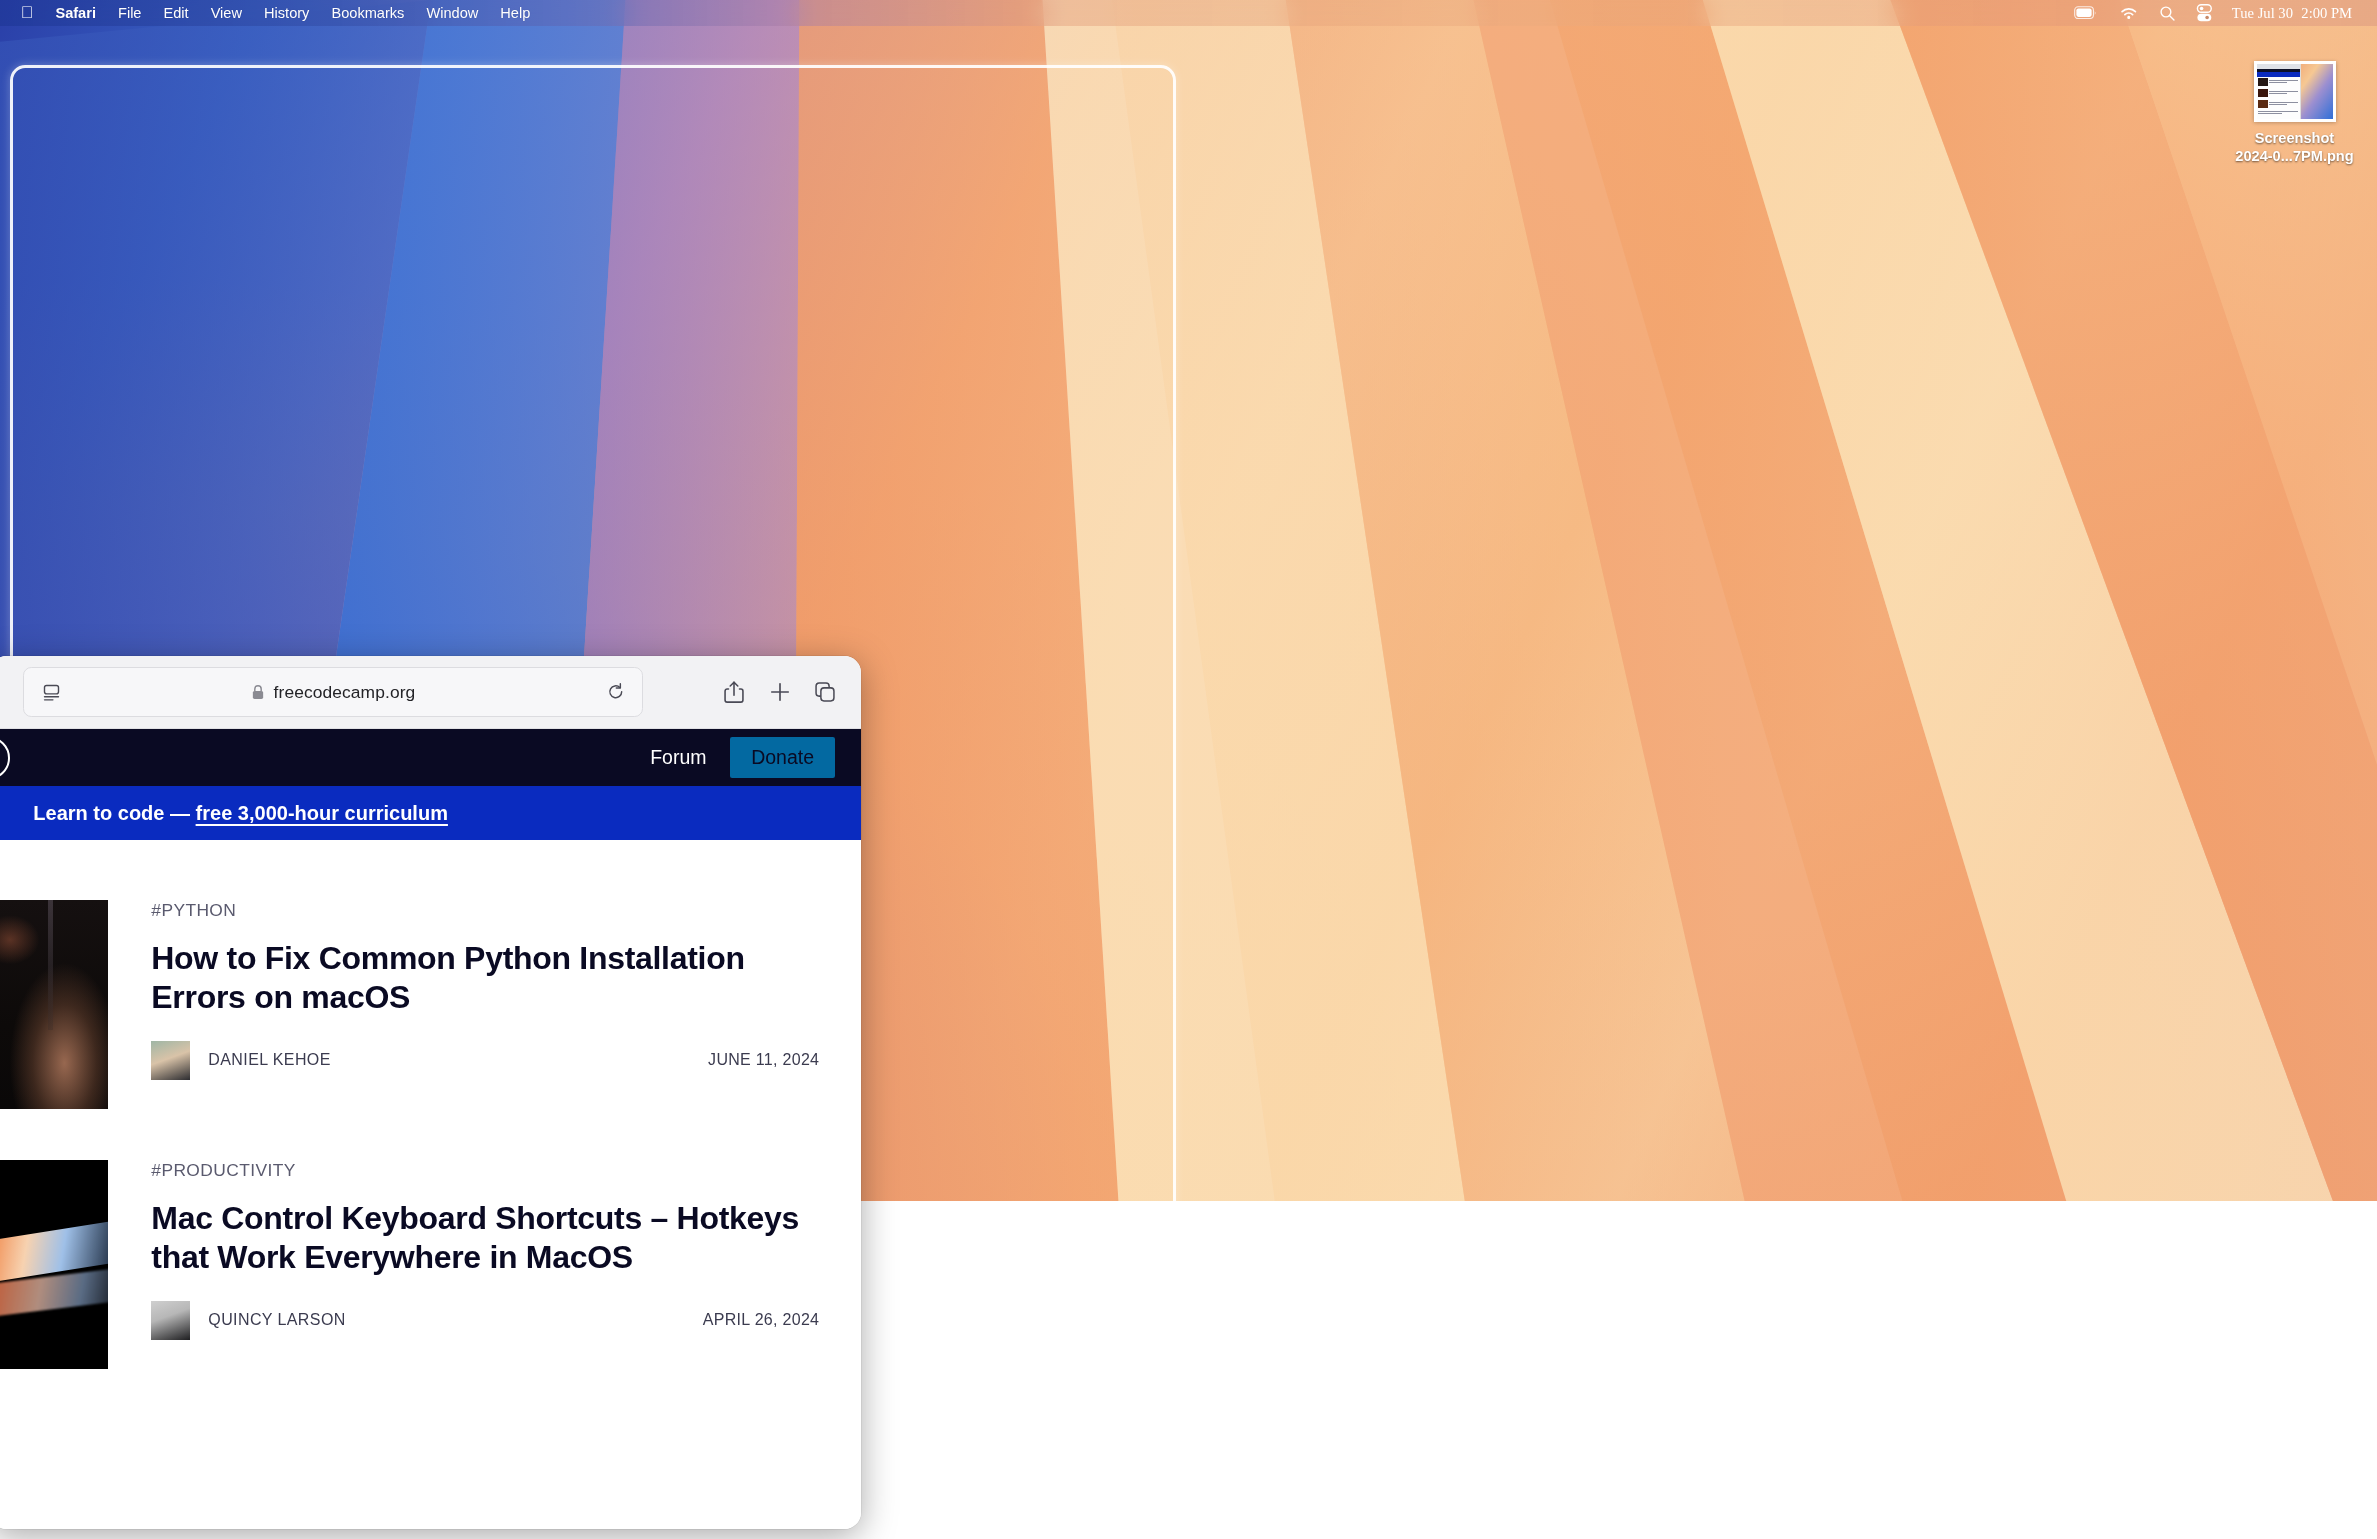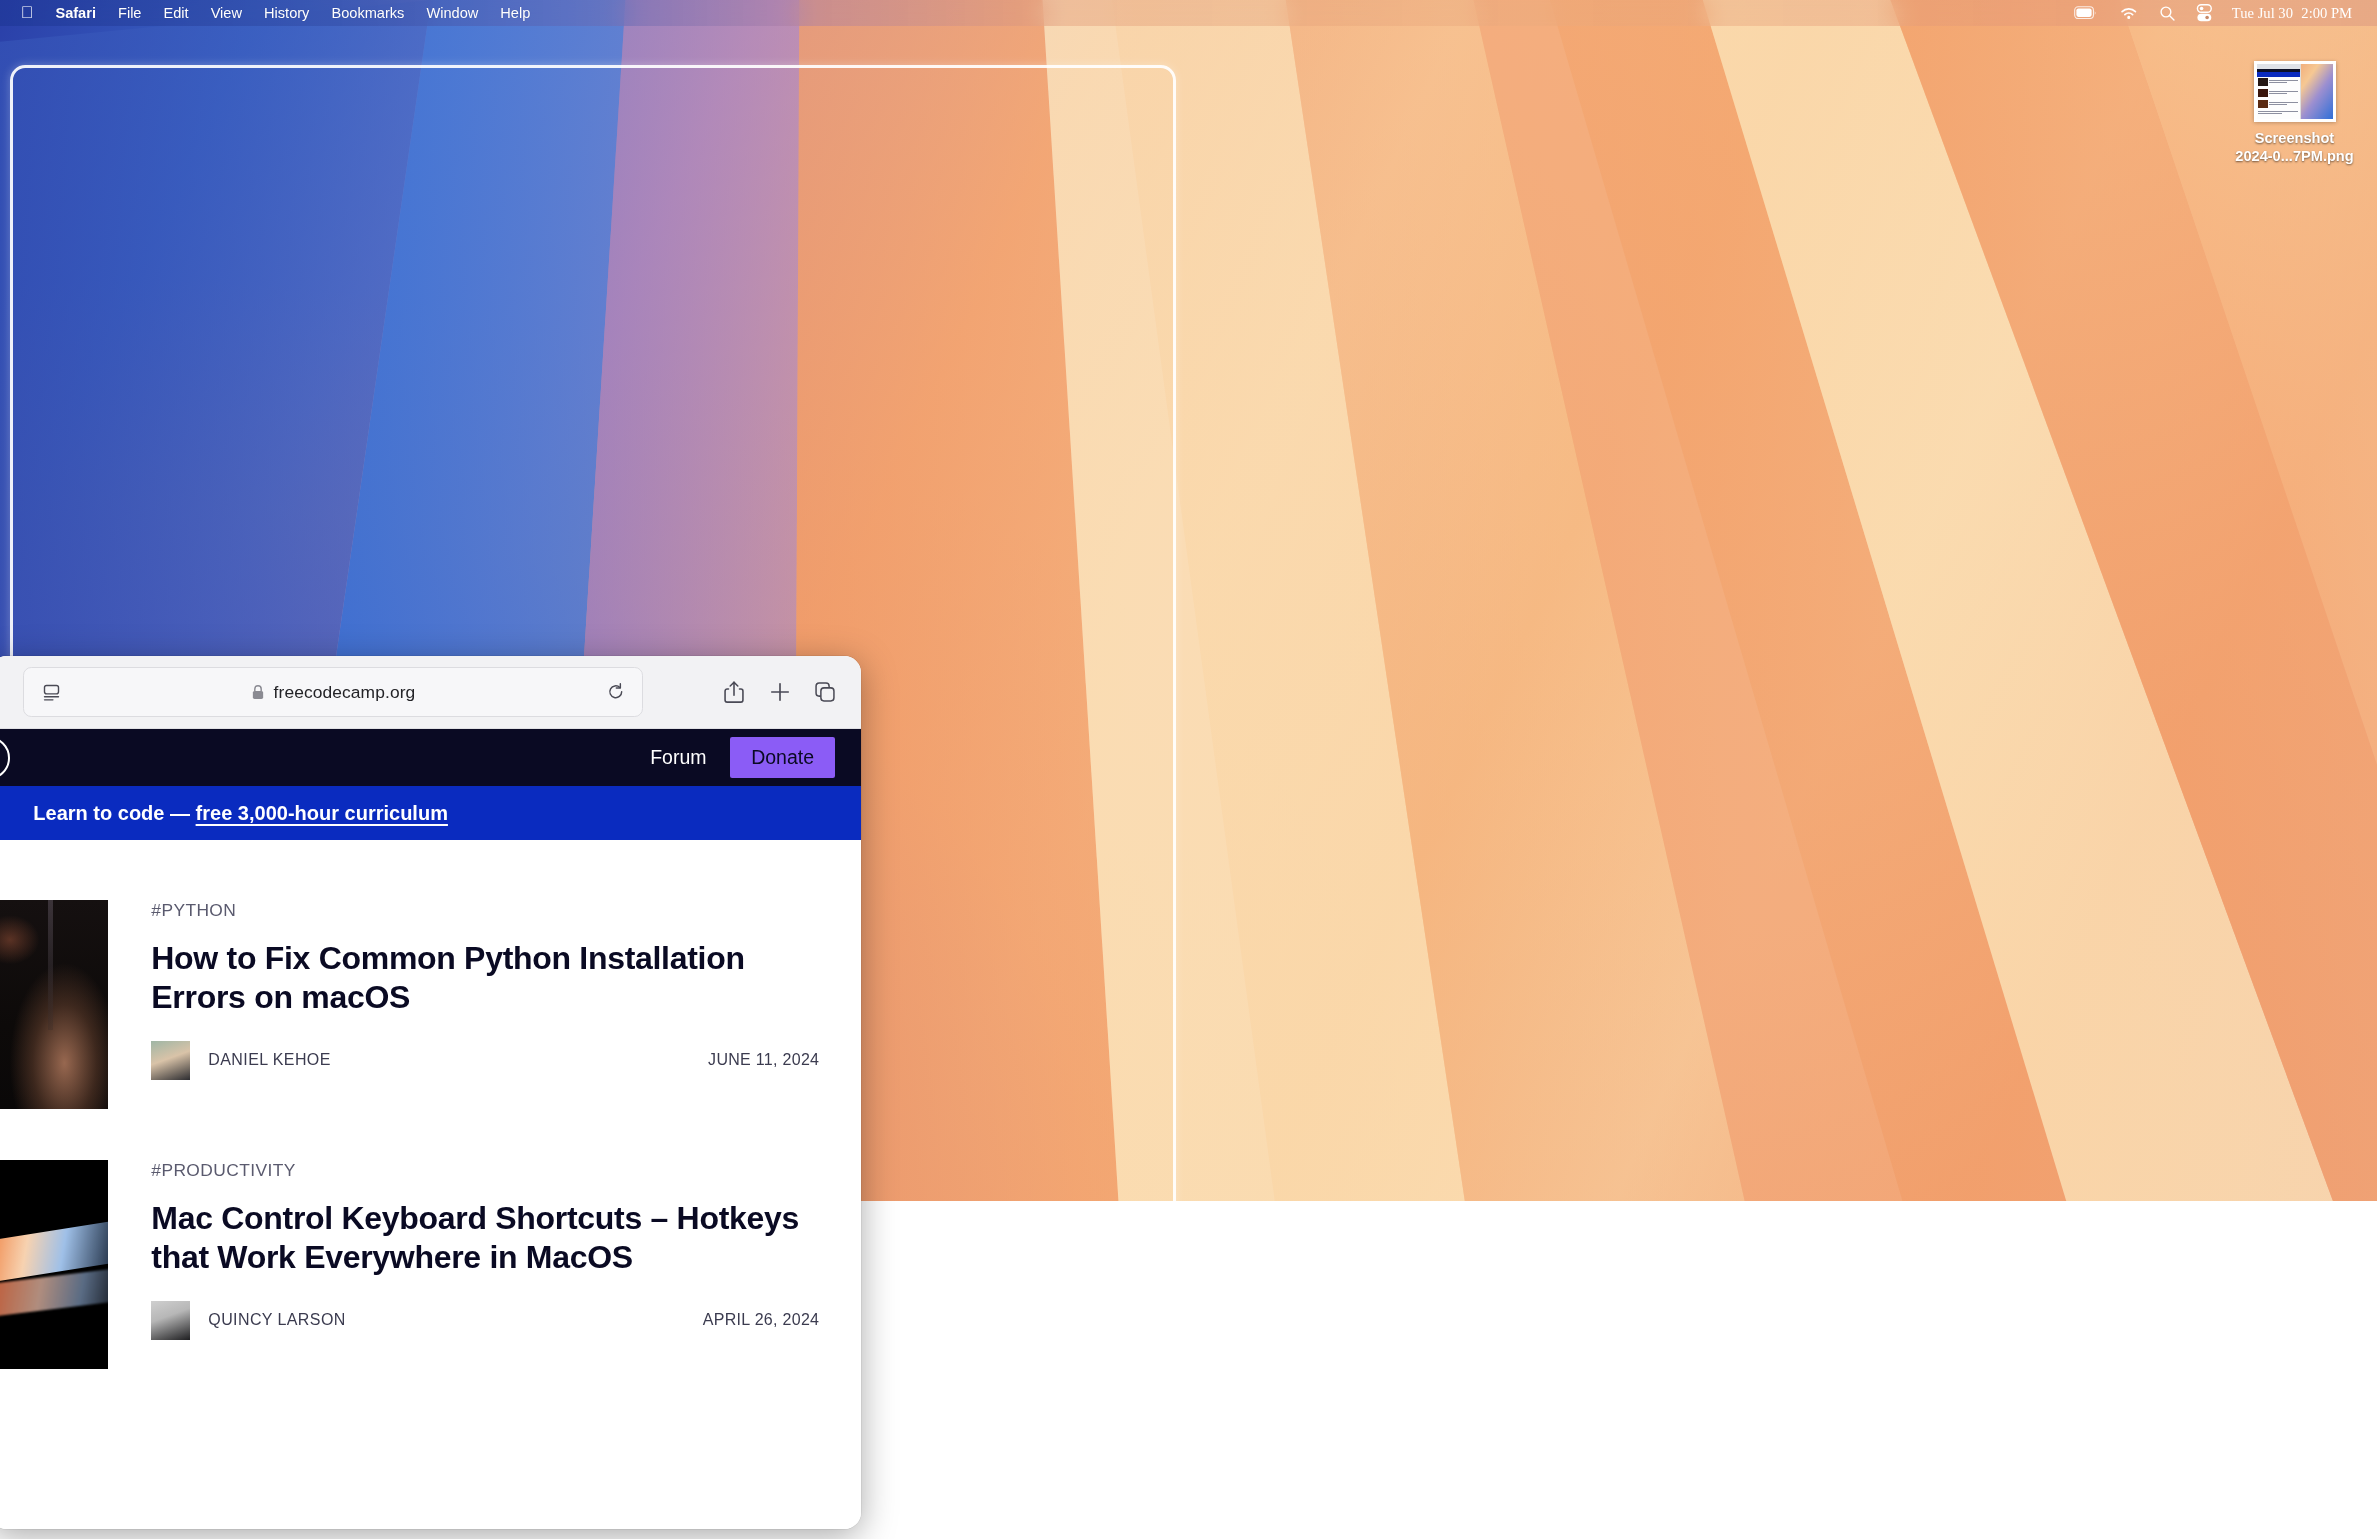--- a/index.html
+++ b/index.html
@@ -159,21 +159,21 @@
     width: 43px; height: 43px;
     border: 2.8px solid #ffffff;
     border-radius: 50%;
   }
   #fcc-nav-right { margin-left: auto; display: flex; align-items: center; gap: 0; }
   #forum-link {
     color: #ffffff; font-size: 19.5px;
     padding: 0 23.6px; cursor: pointer;
   }
   #donate-button {
-    background: #8b5cf6; color: #0a0a23;
+    background: #0369a1; color: #0a0a23;
     font-size: 19.5px; font-weight: normal;
     padding: 9px 21px;
     border: none; border-radius: 2.1px;
     cursor: pointer;
     font-family: "Liberation Sans", sans-serif;
     margin-right: 11px;
   }
   #fcc-banner {
     background: #0a2bbf; height: 54px;
     display: flex; align-items: center;

